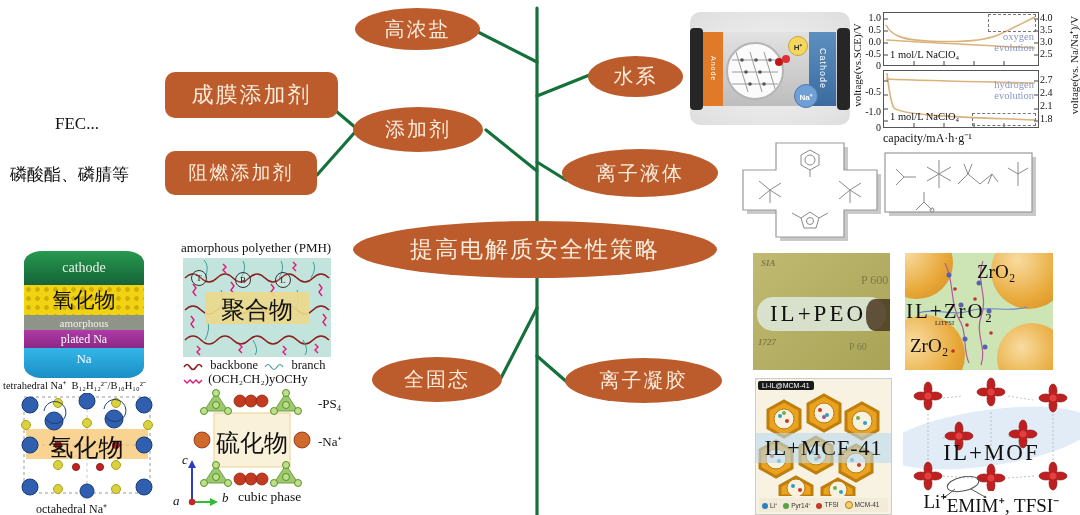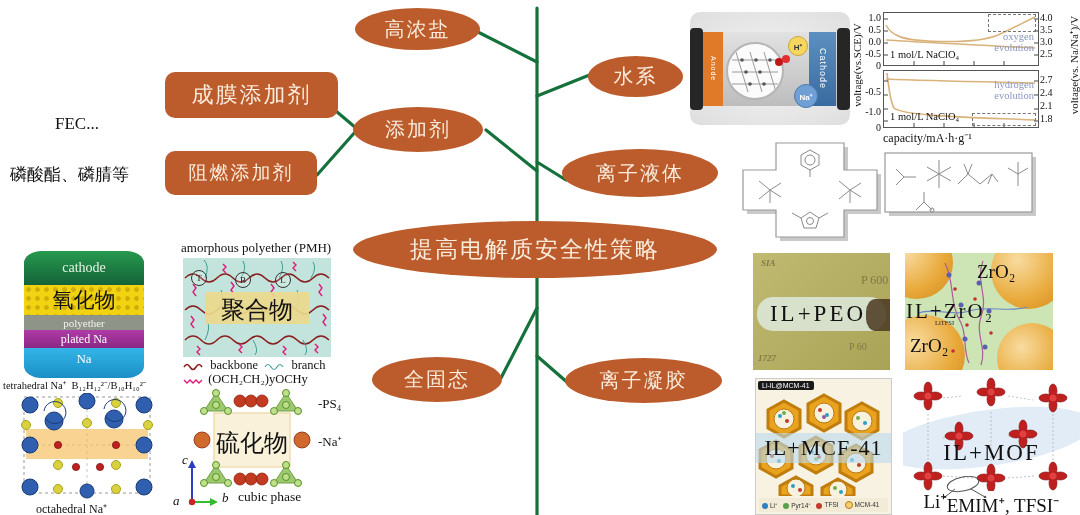--- a/index.html
+++ b/index.html
@@ -247,21 +247,21 @@
         <line x1="40" y1="50" x2="48" y2="58"></line>
         <line x1="40" y1="50" x2="40" y2="40"></line>
         <circle cx="48" cy="58" r="2"></circle>
     </g>
   </svg>
 
   <div class="photo" style="left:753px;top:253px;width:137px;height:117px;background:linear-gradient(135deg,#c0ba72,#a8a356);">
     <div class="abs serif" style="left:8px;top:5px;font-size:9px;font-style:italic;font-weight:bold;color:#7f7947;">SIA</div>
     <div class="abs serif" style="left:86px;top:20px;font-size:12px;color:#7f7947;margin-left:22px;">P 600</div>
     <div class="abs serif" style="left:96px;top:88px;font-size:10px;color:#7f7947;">P 60</div>
-    <div class="abs serif" style="left:5px;top:100px;font-size:9px;font-style:italic;font-weight:bold;color:#7f7947;">1727</div>
+    <div class="abs serif" style="left:5px;top:84px;font-size:9px;font-style:italic;font-weight:bold;color:#7f7947;">1727</div>
     <div class="abs" style="left:4px;top:44px;width:129px;height:34px;background:rgba(226,238,232,.78);border-radius:16px;"></div>
     <div class="abs" style="right:0;top:46px;width:24px;height:32px;background:#4a3820;border-radius:40% 0 0 40%;opacity:.85;"></div>
     <div class="ovl" style="left:0;top:48px;width:130px;text-align:center;font-size:23px;letter-spacing:3px;">IL+PEO</div>
   </div>
 
   <div class="photo" style="left:905px;top:253px;width:148px;height:117px;background:#cde4b4;">
     <div class="abs" style="left:-24px;top:-26px;width:72px;height:72px;border-radius:50%;background:radial-gradient(circle at 35% 35%,#f8dca0,#e8a838 60%,#d08820);"></div>
     <div class="abs" style="left:86px;top:-20px;width:76px;height:76px;border-radius:50%;background:radial-gradient(circle at 35% 35%,#f8dca0,#e8a838 60%,#d08820);"></div>
     <div class="abs" style="left:-20px;top:62px;width:80px;height:80px;border-radius:50%;background:radial-gradient(circle at 35% 35%,#f8dca0,#e8a838 60%,#d08820);"></div>
     <div class="abs" style="left:92px;top:70px;width:70px;height:70px;border-radius:50%;background:radial-gradient(circle at 35% 35%,#f8dca0,#e8a838 60%,#d08820);"></div>
@@ -394,21 +394,21 @@
   </div>
 
   <div class="photo" style="left:24px;top:251px;width:120px;height:127px;border-radius:18px/12px;box-shadow:0 0 0 2px #d5d5d5 inset;z-index:2;">
     <div class="abs" style="left:0;top:0;width:120px;height:34px;background:linear-gradient(#27994f,#156338);color:#e8f5e8;display:flex;align-items:center;justify-content:center;">
       <span class="serif" style="font-size:14px;">cathode</span>
     </div>
     <div class="abs" style="left:0;top:34px;width:120px;height:30px;background:#f2d312;background-image:radial-gradient(#cfae08 2px,transparent 2.6px);background-size:9px 9px;display:flex;align-items:center;justify-content:center;">
       <span style="font-size:21px;color:#111;">氧化物</span>
     </div>
     <div class="abs" style="left:0;top:64px;width:120px;height:15px;background:#8f9488;color:#f2f2ee;display:flex;align-items:center;justify-content:center;">
-      <span class="serif" style="font-size:11px;">polyether</span>
+      <span class="serif" style="font-size:11px;">amorphous</span>
     </div>
     <div class="abs" style="left:0;top:79px;width:120px;height:18px;background:linear-gradient(#b03aa8,#8a2884);color:#fff;display:flex;align-items:center;justify-content:center;">
       <span class="serif" style="font-size:12px;">plated Na</span>
     </div>
     <div class="abs" style="left:0;top:97px;width:120px;height:30px;background:linear-gradient(#33b5e8,#1a8fc5);color:#fff;display:flex;align-items:flex-start;justify-content:center;">
       <span class="serif" style="font-size:13px;margin-top:3px;">Na</span>
     </div>
   </div>
   <div class="caption" style="left:3px;top:378px;font-size:10.5px;">
     <span>tetrahedral Na⁺</span>&nbsp;
@@ -448,20 +448,21 @@
           <circle cx="77" cy="98" r="7"></circle>
           <circle cx="134" cy="94" r="8"></circle>
         <circle cx="44" cy="28" r="9"></circle>
           <circle cx="104" cy="26" r="9"></circle>
       </g>
       <g stroke="#1a3a78" stroke-width="1" fill="none">
         <path d="M34,18 a11,11 0 1 1 2,8"></path>
           <path d="M94,16 a11,11 0 1 1 2,8"></path>
       </g>
     </svg>
+    <div class="abs" style="left:0;top:38px;width:152px;text-align:center;font-size:25px;color:#111;">氢化物</div>
   </div>
   <div class="caption" style="left:36px;top:500px;font-size:12px;">octahedral Na⁺</div>
 
   <div class="caption" style="left:181px;top:240px;font-size:13px;">amorphous polyether (PMH)</div>
   <div class="photo" style="left:183px;top:258px;width:148px;height:99px;background:#c2e4dc;">
     <svg width="148" height="99">
       <g stroke="#8a1f1f" stroke-width="1.6" fill="none">
         <path d="M2,20 q8,-8 16,0 t16,0 t16,0 t16,0 t16,0 t16,0 t16,0 t16,0 t16,0"></path>
         <path d="M2,52 q8,-8 16,0 t16,0 t16,0 t16,0 t16,0 t16,0 t16,0 t16,0 t16,0"></path>
         <path d="M2,82 q8,-8 16,0 t16,0 t16,0 t16,0 t16,0 t16,0 t16,0 t16,0 t16,0"></path>

